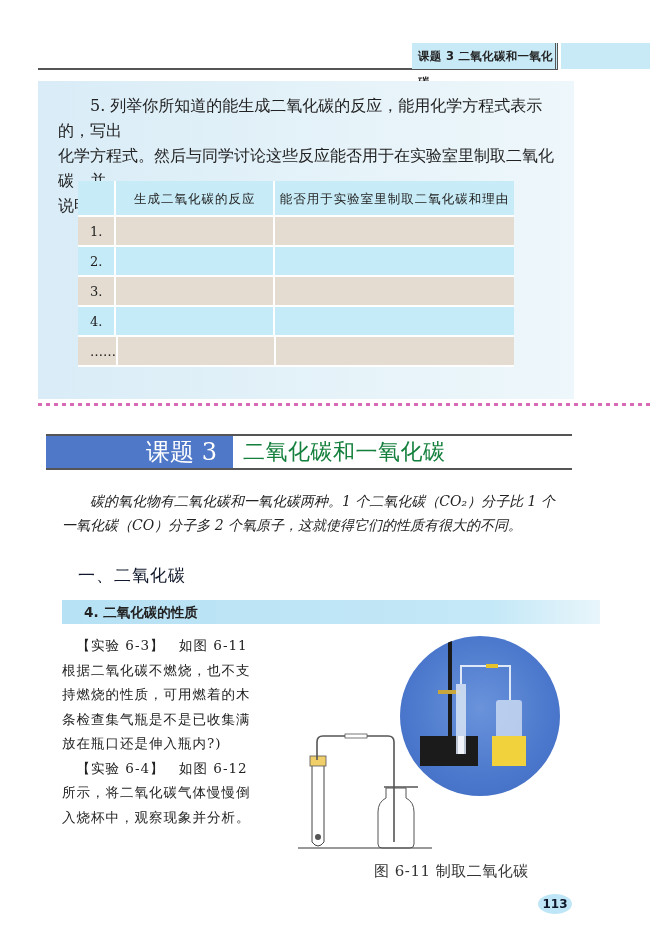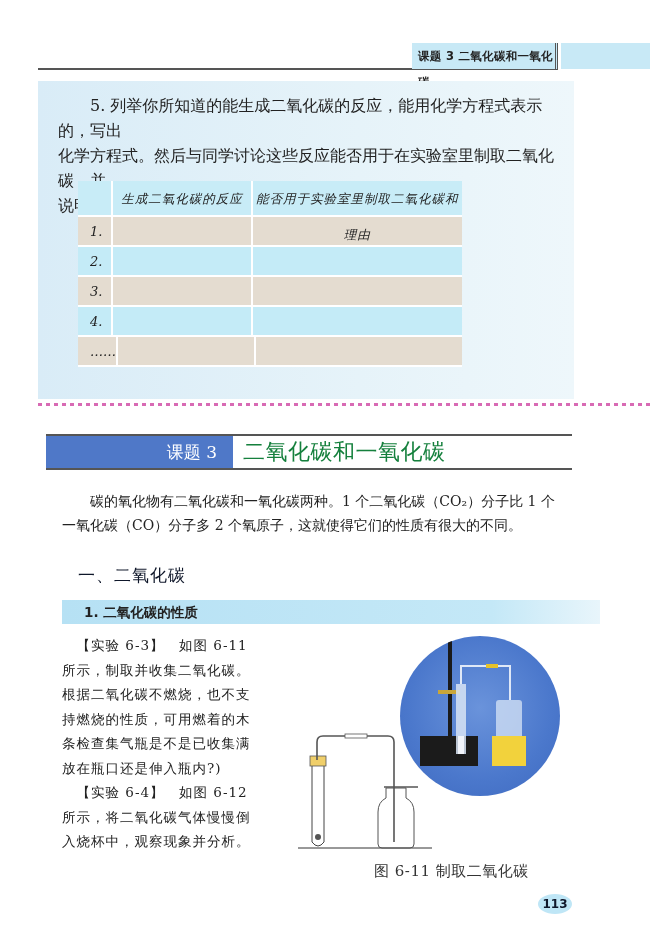--- a/index.html
+++ b/index.html
@@ -13,44 +13,44 @@
     color: #222; line-height: 26px; padding-left: 6px; letter-spacing: 0.3px; }
   .run-header-tab { position: absolute; left: 561px; top: 43px; width: 89px; height: 26px; background: #c8e9f6; }
 
   
   .exercise-panel { position: absolute; left: 38px; top: 81px; width: 536px; height: 318px;
     background: linear-gradient(90deg, #d9ecf7 0%, #e6f3f9 60%, #eef7fb 100%); }
   .exercise-text { position: absolute; left: 20px; top: 12px; width: 500px; font-size: 16px; line-height: 25px; color: #222; }
   .exercise-text p { text-indent: 2em; }
   .exercise-text .cont { text-indent: 0; }
 
-  .q-table { position: absolute; left: 40px; top: 100px; width: 384px; border-collapse: separate; border-spacing: 0; font-style: italic; }
+  .q-table { position: absolute; left: 40px; top: 100px; width: 436px; border-collapse: separate; border-spacing: 0; }
   .q-table .row { display: flex; height: 30px; border-bottom: 2px solid #fff; }
   .q-table .row.head { height: 36px; }
   .q-table .cell { border-right: 2px solid #fff; font-size: 13px; line-height: 30px; color: #222; }
   .q-table .row.head .cell { line-height: 36px; font-size: 12.5px; letter-spacing: 1px; }
   .q-table .c1 { width: 40px; padding-left: 12px; }
   .q-table .c2 { width: 170px; text-align: center; }
   .q-table .c3 { width: 256px; border-right: none; text-align: center; }
   .row.beige { background: #e4dcd0; }
   .row.blue { background: #c4ebf7; }
   .row.head { background: #c8ecf7; }
 
   .dotted-rule { position: absolute; left: 38px; top: 403px; width: 612px; height: 3px;
     background-image: repeating-linear-gradient(90deg, #d86ab4 0 4px, transparent 4px 8px); }
 
   
   .lesson-bar-top { position: absolute; left: 46px; top: 434px; width: 526px; height: 1.5px; background: #555; }
   .lesson-bar-bottom { position: absolute; left: 46px; top: 468px; width: 526px; height: 1.5px; background: #555; }
   .lesson-num { position: absolute; left: 46px; top: 436px; width: 187px; height: 32px; background: #4f78c8;
-    color: #fff; font-size: 17px; line-height: 32px; text-align: right; padding-right: 16px; }
+    color: #fff; font-size: 24px; line-height: 32px; text-align: right; padding-right: 16px; }
   .lesson-title { position: absolute; left: 243px; top: 436px; height: 16px; line-height: 32px; font-size: 22px;
     color: #15803d; letter-spacing: 0.5px; font-family: "DejaVu Serif", serif; }
 
-  .intro { position: absolute; left: 62px; top: 489px; width: 530px; font-size: 14px; line-height: 24px; color: #222; }
+  .intro { position: absolute; left: 62px; top: 489px; width: 530px; font-size: 14px; line-height: 24px; color: #222; font-style: italic; }
   .intro p { text-indent: 2em; }
 
   .h2 { position: absolute; left: 78px; top: 564px; font-family: "DejaVu Sans", sans-serif; font-size: 17px; color: #0f172a; letter-spacing: 1px; }
 
   .h3-bar { position: absolute; left: 62px; top: 600px; width: 538px; height: 24px;
     background: linear-gradient(90deg, #b6e1f4 0%, #c4e8f7 80%, #e8f5fb 100%); }
   .h3-label { position: absolute; left: 22px; top: 0; line-height: 24px; font-family: "DejaVu Sans", sans-serif;
     font-size: 13.5px; font-weight: bold; color: #222; }
 
   .body-left { position: absolute; left: 62px; top: 633px; width: 220px; font-size: 13.5px; line-height: 24.5px; color: #222; letter-spacing: 1px; text-align: justify; }
@@ -121,26 +121,25 @@
 <div class="lesson-title">二氧化碳和一氧化碳</div>
 <div class="lesson-bar-bottom"></div>
 
 <div class="intro">
   <p>碳的氧化物有二氧化碳和一氧化碳两种。1 个二氧化碳（CO₂）分子比 1 个</p>
   <div>一氧化碳（CO）分子多 2 个氧原子，这就使得它们的性质有很大的不同。</div>
 </div>
 
 <div class="h2">一、二氧化碳</div>
 <div class="h3-bar">
-  <span class="h3-label">1. 二氧化碳的性质</span>
+  <span class="h3-label">4. 二氧化碳的性质</span>
 </div>
 
 <div class="body-left">
   <p>　【实验 6-3】　如图 6-11</p>
-  <p>所示，制取并收集二氧化碳。</p>
   <p>根据二氧化碳不燃烧，也不支</p>
   <p>持燃烧的性质，可用燃着的木</p>
   <p>条检查集气瓶是不是已收集满</p>
   <p>放在瓶口还是伸入瓶内?)</p>
   <p>　【实验 6-4】　如图 6-12</p>
   <p>所示，将二氧化碳气体慢慢倒</p>
   <p>入烧杯中，观察现象并分析。</p>
 </div>
 
 <div class="figure">

